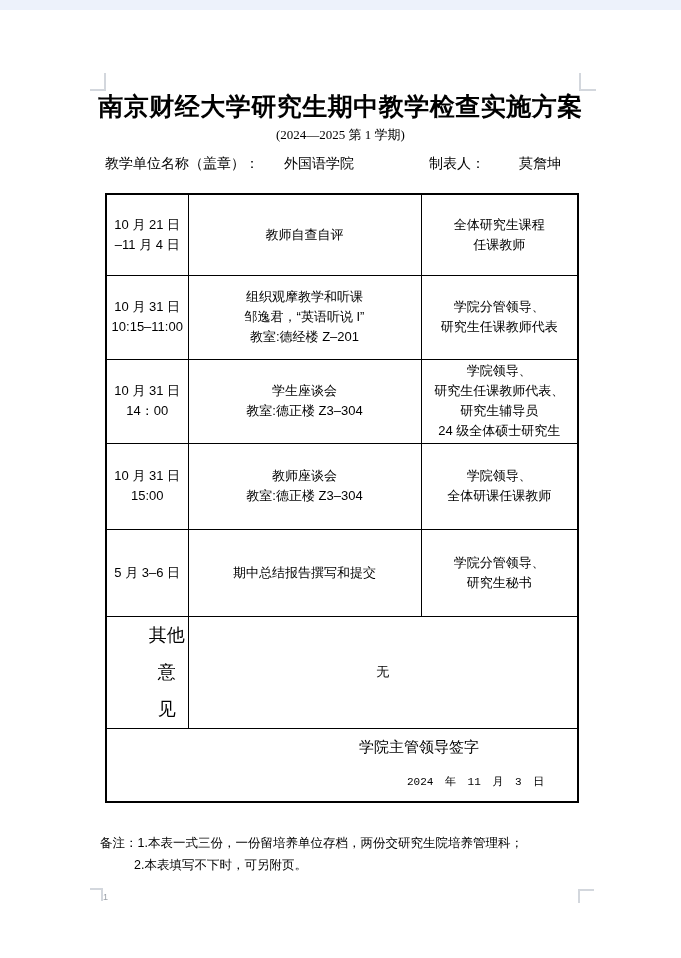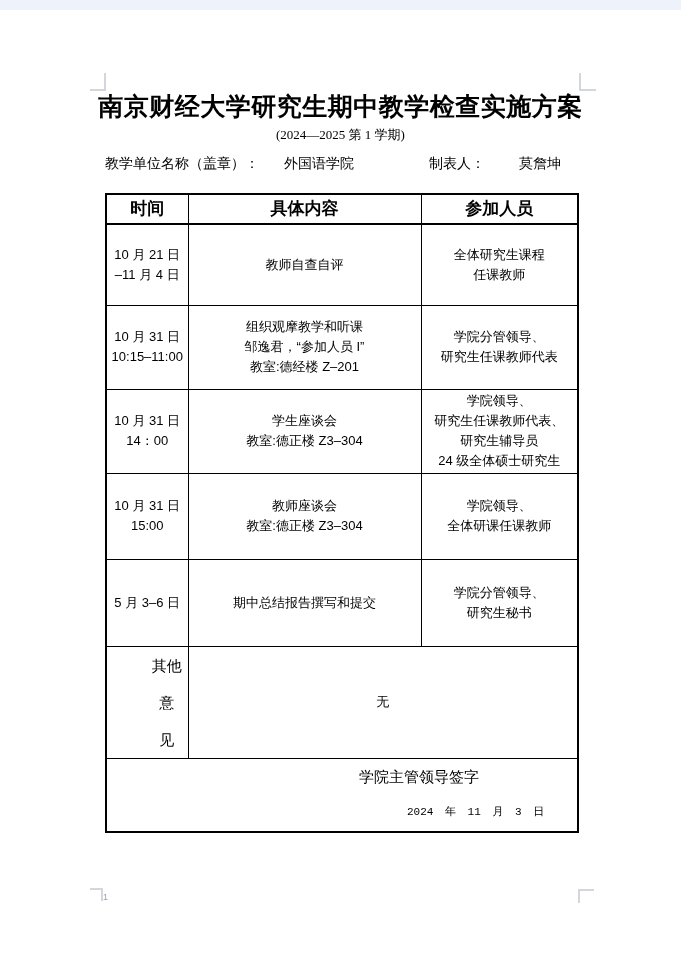--- a/index.html
+++ b/index.html
@@ -20,21 +20,21 @@
   .infoline .v1{margin-left:25px;}
   .infoline .l2{margin-left:75px;}
   .infoline .v2{margin-left:34px;}
 
   table.sched{position:absolute;left:105px;top:193px;width:472px;border-collapse:collapse;table-layout:fixed;border:2px solid #000;}
   .sched th,.sched td{border:1px solid #000;text-align:center;vertical-align:middle;padding:0;font-size:13px;line-height:20px;font-weight:normal;}
   .sched th{font-size:17px;font-weight:bold;border-bottom-width:2px;}
   .sched .c1{width:82px;}
   .sched .c2{width:233px;}
   .sched .c3{width:157px;}
-  .other-label div{font-size:15px;line-height:37px;margin-left:39px;}
+  .other-label div{font-size:18px;line-height:37px;margin-left:39px;}
   .sig-cell{text-align:left !important;margin-left:40px;}
   .sig-line1{padding-left:252px;font-size:15px;line-height:18px;}
   .sig-line2{padding-left:300px;margin-top:17px;font-size:11px;font-family:Liberation Mono, monospace;word-spacing:5px;line-height:18px;}
 
   .notes{position:absolute;left:100px;top:832px;width:500px;font-size:12.5px;line-height:22px;}
   .notes .n2{padding-left:34px;}
 </style>
 </head>
 <body>
 
@@ -52,25 +52,20 @@
 
   <div class="infoline"><span>教学单位名称（盖章）：</span><span class="v1">外国语学院</span><span class="l2">制表人：</span><span class="v2">莫詹坤</span></div>
 
   <table class="sched">
     <colgroup>
         <col class="c1">
         <col class="c2">
         <col class="c3">
       </colgroup>
     <tbody>
-        <tr style="height:30px;">
-      <th>时间</th>
-      <th>具体内容</th>
-      <th>参加人员</th>
-    </tr>
 
     <tr style="height:81px;margin-top:24px;">
       <td>
         <div>10 月 21 日</div>
         <div>–11 月 4 日</div>
       </td>
       <td>
         <div>教师自查自评</div>
       </td>
       <td>
@@ -79,21 +74,21 @@
       </td>
     </tr>
 
     <tr style="height:84px;">
       <td>
         <div>10 月 31 日</div>
         <div>10:15–11:00</div>
       </td>
       <td>
         <div>组织观摩教学和听课</div>
-        <div>邹逸君，“参加人员 I”</div>
+        <div>邹逸君，“英语听说 I”</div>
         <div>教室:德经楼 Z–201</div>
       </td>
       <td>
         <div>学院分管领导、</div>
         <div>研究生任课教师代表</div>
       </td>
     </tr>
 
     <tr style="height:84px;">
       <td>
@@ -150,13 +145,17 @@
 
     <tr style="height:74px;">
       <td colspan="3" class="sig-cell">
         <div class="sig-line1">学院主管领导签字</div>
         <div class="sig-line2">2024 年 11 月 3 日</div>
       </td>
     </tr>
   </tbody>
     </table>
 
+  <div class="notes">
+    <div class="n1">备注：1.本表一式三份，一份留培养单位存档，两份交研究生院培养管理科；</div>
+    <div class="n2">2.本表填写不下时，可另附页。</div>
+  </div>
 </div>
 
 </body></html>

